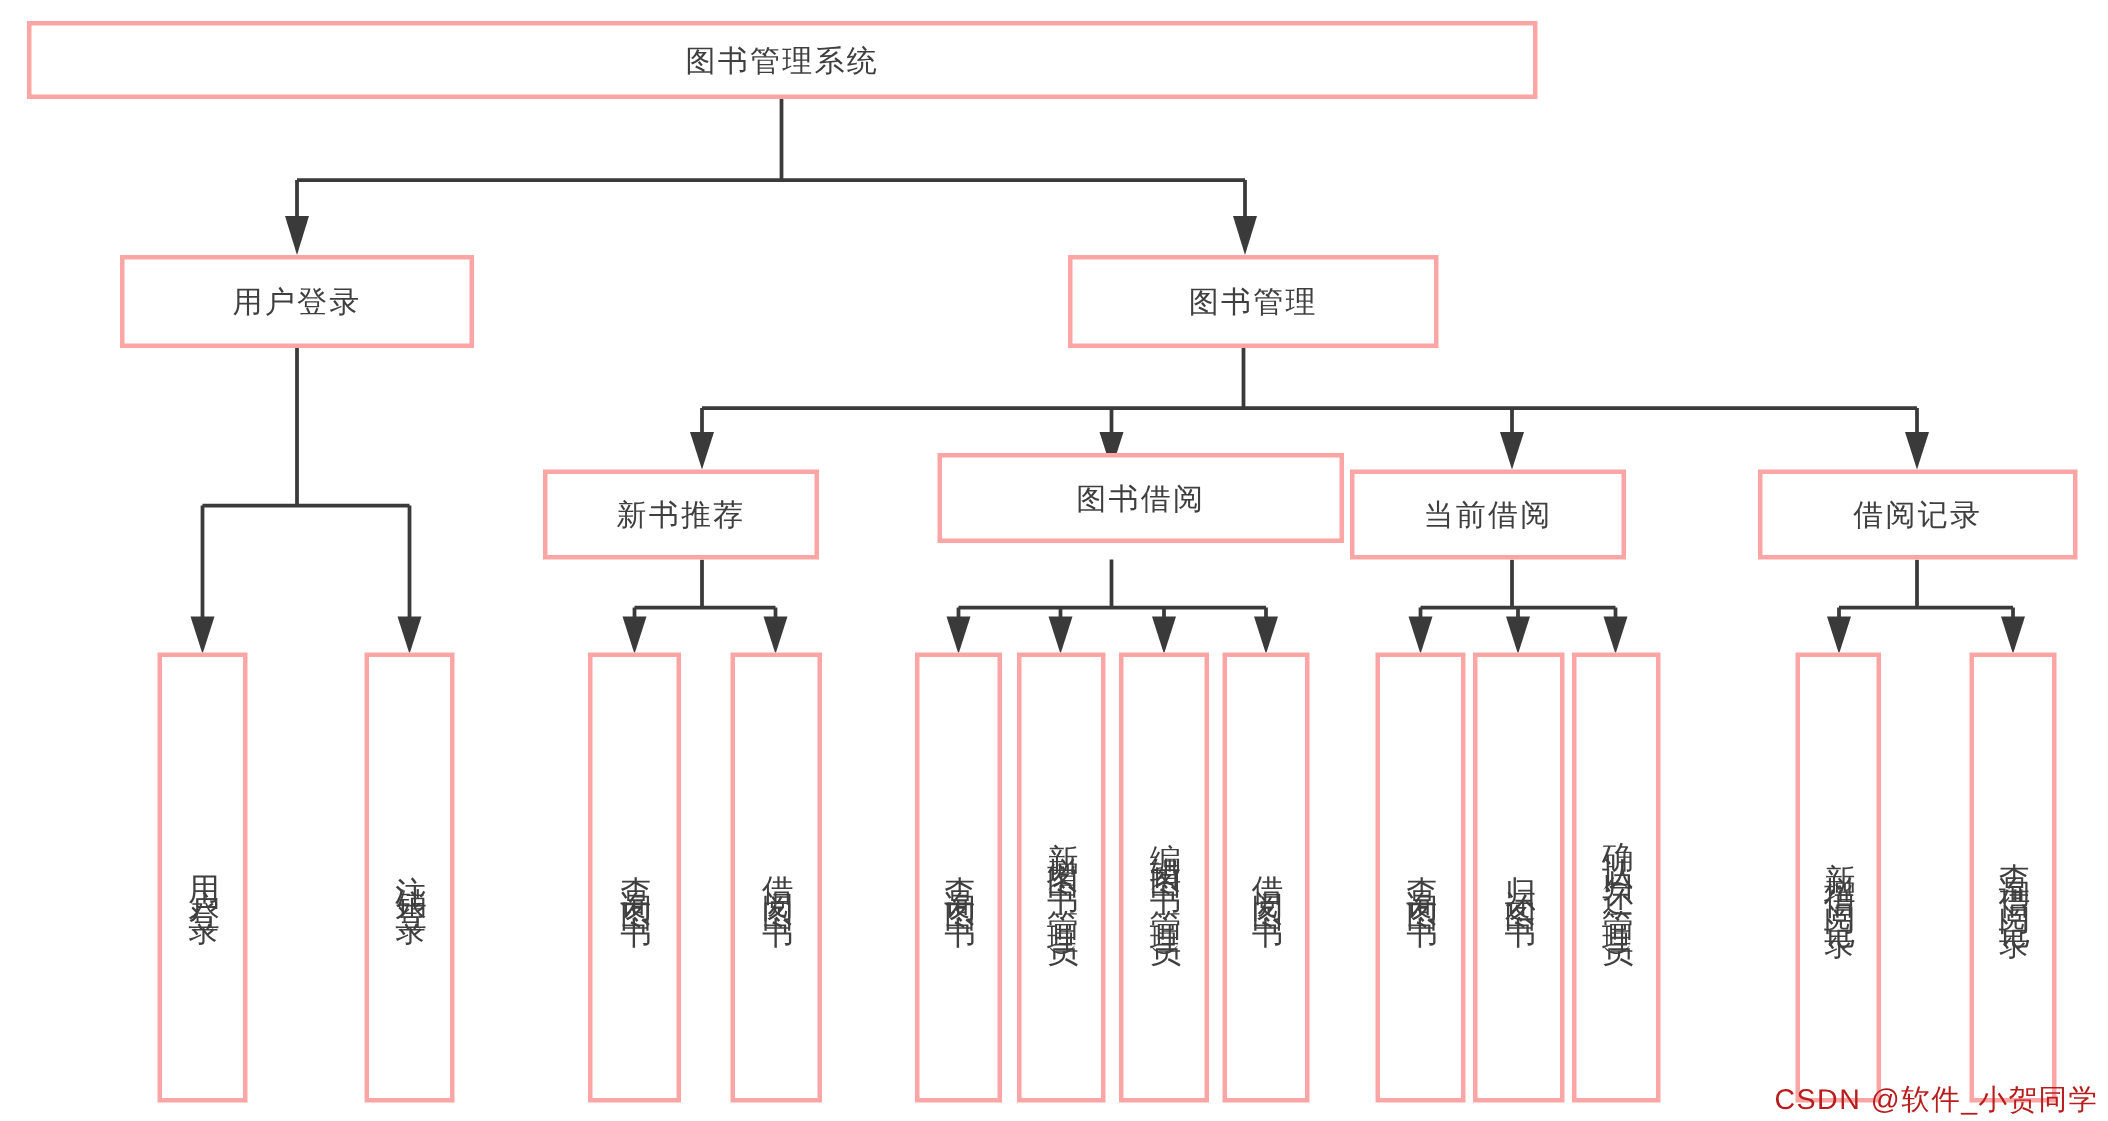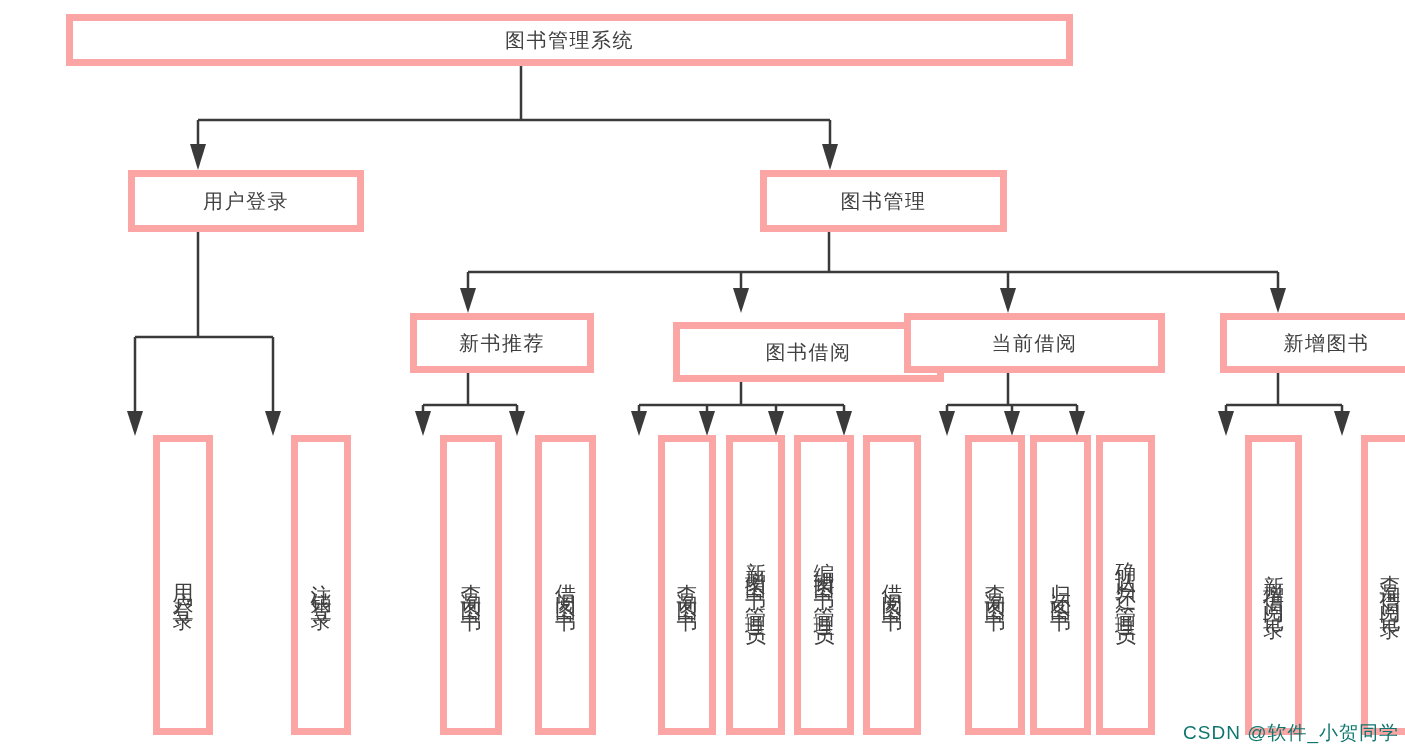--- a/index.html
+++ b/index.html
@@ -5,33 +5,32 @@
   * { margin:0; padding:0; box-sizing:border-box; }
   html,body { background:#ffffff; }
   body { font-family:"Liberation Sans","DejaVu Sans",sans-serif; }
   .canvas {
     position:relative; width:1405px; height:747px;
     background:#ffffff; overflow:hidden;
   }
   .svg-layer { position:absolute; left:0; top:0; }
   .node {
     position:absolute; background:#ffffff;
-    border:7px solid #fca5a5; color:#3f3f3f;
+    border:3px solid #fca5a5; color:#3f3f3f;
     display:flex; align-items:center; justify-content:center;
-    margin-left:48px;
   }
   .h-label { font-size:20px; letter-spacing:1.5px; white-space:nowrap; }
   .v-label {
     writing-mode:vertical-rl; text-orientation:mixed;
     font-size:21px; letter-spacing:9px; line-height:1.05;
     white-space:nowrap;
   }
   .watermark {
     position:absolute; right:6px; bottom:1px; z-index:5;
-    font-size:19px; color:#0f766e; letter-spacing:1px;
+    font-size:19px; color:#b91c1c; letter-spacing:1px;
     white-space:nowrap;
   }
 </style>
 </head>
 <body>
 
 <div class="canvas">
 
   <svg class="svg-layer" width="1405" height="747" viewBox="0 0 1405 747">
     <g stroke="#3a3a3a" stroke-width="2.5" fill="none">
@@ -80,28 +79,28 @@
   <div class="node" style="left:80px;top:170px;width:236px;height:62px">
     <span class="h-label">用户登录</span>
   </div>
   <div class="node" style="left:712px;top:170px;width:247px;height:62px">
     <span class="h-label">图书管理</span>
   </div>
 
   <div class="node" style="left:362px;top:313px;width:184px;height:60px">
     <span class="h-label">新书推荐</span>
   </div>
-  <div class="node" style="left:625px;top:322px;width:271px;height:60px">
+  <div class="node" style="left:625px;top:302px;width:271px;height:60px">
     <span class="h-label">图书借阅</span>
   </div>
-  <div class="node" style="left:856px;top:313px;width:261px;height:60px">
+  <div class="node" style="left:900px;top:313px;width:184px;height:60px">
     <span class="h-label">当前借阅</span>
   </div>
   <div class="node" style="left:1172px;top:313px;width:213px;height:60px">
-    <span class="h-label">新增图书</span>
+    <span class="h-label">借阅记录</span>
   </div>
 
   <div class="node" style="left:105px;top:435px;width:60px;height:300px">
     <span class="v-label">用户登录</span>
   </div>
   <div class="node" style="left:243px;top:435px;width:60px;height:300px">
     <span class="v-label">注销登录</span>
   </div>
 
   <div class="node" style="left:392px;top:435px;width:62px;height:300px">

